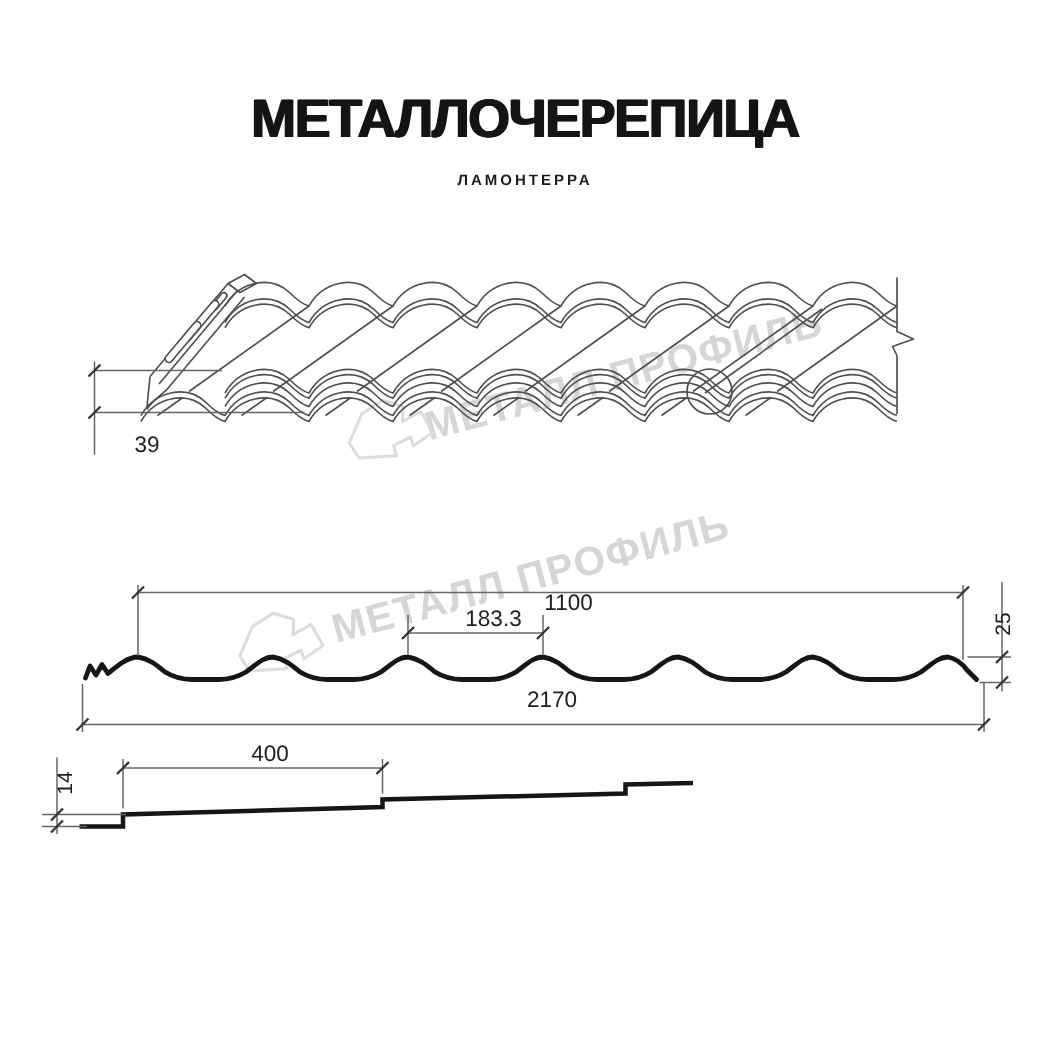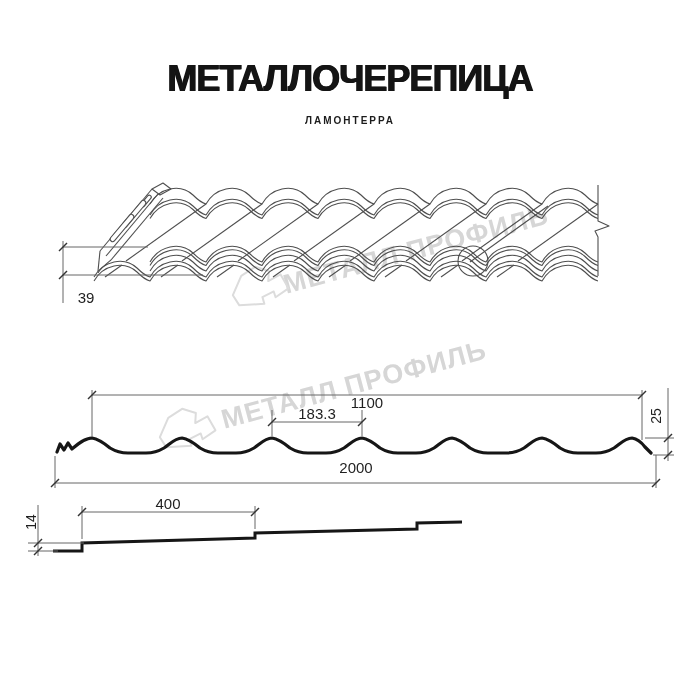--- a/index.html
+++ b/index.html
@@ -23,20 +23,21 @@
     position:absolute;font-size:27px;font-weight:bold;letter-spacing:1px;
     color:#d6d6d6;white-space:nowrap;transform-origin:0 50%;
     transform:rotate(-15deg);
   }
   .wm-upper{left:284px;top:270px;}
   .wm-lower{left:222px;top:405px;}
   svg.art{position:absolute;left:0;top:0;}
   .dim-label{
     position:absolute;font-size:15px;color:#1f1f1f;white-space:nowrap;
     transform:translate(-50%,-50%);
+    margin-left:12px;
   }
   .dim-label.rot{transform:translate(-50%,-50%) rotate(-90deg);font-size:14px;}
   .l39  {left:86px; top:297px;}
   .l1100{left:367px;top:402px;}
   .l183 {left:317px;top:413px;text-align:center;}
   .l1190{left:356px;top:467px;}
   .l25  {left:656px;top:416px;}
   .l350 {left:168px;top:503px;}
   .l14  {left:31px; top:522px;}
 </style>
@@ -179,18 +180,18 @@
           <path d="M 251,516 L 259,508"></path>
         <path d="M 34,547 L 42,539"></path>
           <path d="M 34,555 L 42,547"></path>
       </g>
     </g>
   </svg>
 
   <div class="dim-label l39">39</div>
   <div class="dim-label l1100">1100</div>
   <div class="dim-label l183">183.3</div>
-  <div class="dim-label l1190">2000</div>
+  <div class="dim-label l1190">2170</div>
   <div class="dim-label rot l25">25</div>
   <div class="dim-label l350">400</div>
   <div class="dim-label rot l14">14</div>
 
 </div>
 
 </body></html>

